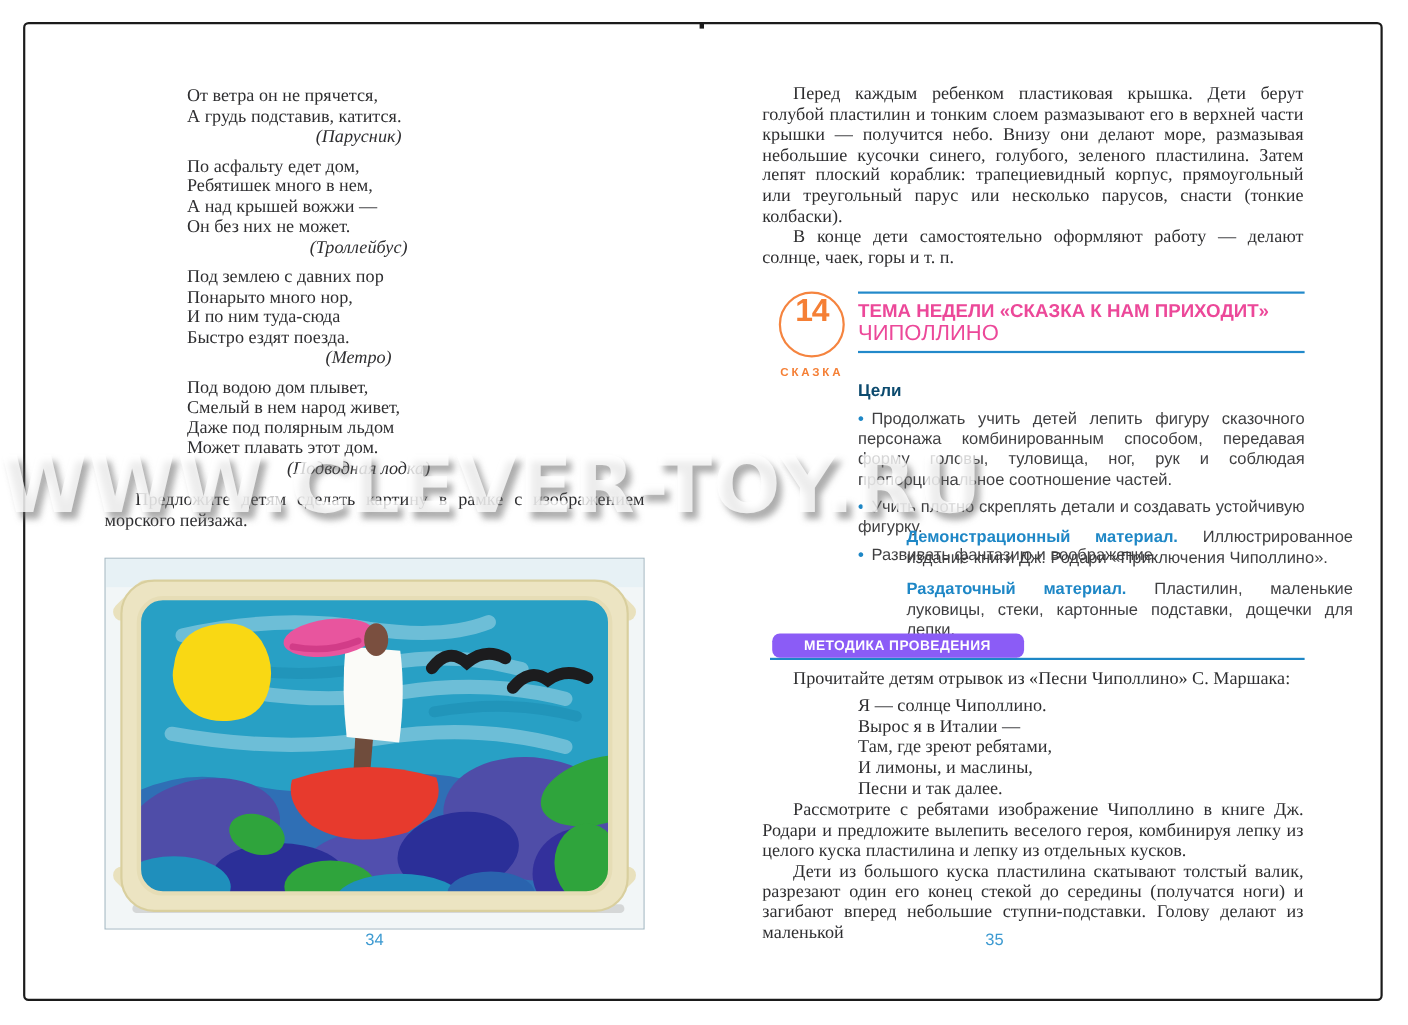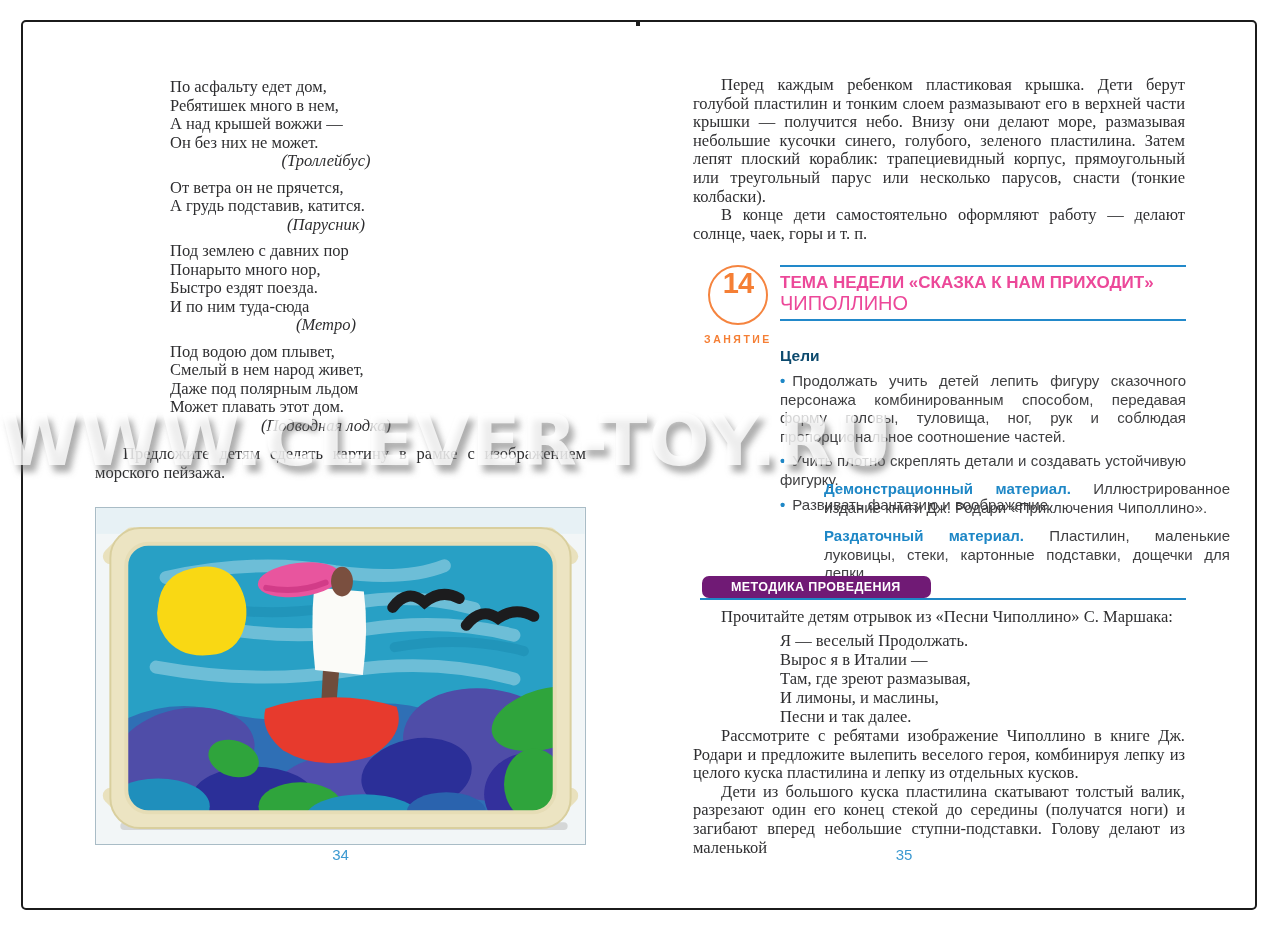--- a/index.html
+++ b/index.html
@@ -56,21 +56,21 @@
   #title-line2{font-size:20px;line-height:20px;font-weight:normal;}
   #goals{position:absolute;left:780px;top:347px;width:406px;font-family:"Liberation Sans", sans-serif;}
   #goals-heading{color:#0c4a6e;font-size:15.5px;font-weight:bold;margin:0 0 7px 0;}
   .goal{font-size:15px;line-height:18.6px;color:#3f3f41;text-align:justify;margin:0 0 6px 0;}
   .goal::before{content:"•";color:#1e87c6;font-weight:bold;margin-right:7px;}
   #materials{position:absolute;left:780px;top:480px;width:406px;font-family:"Liberation Sans", sans-serif;margin-left:44px;}
   .material{font-size:15px;line-height:18.6px;color:#3f3f41;text-align:justify;margin:0 0 10px 0;}
   .material .lab{color:#1e87c6;font-weight:bold;}
   #method-rule{position:absolute;left:700px;top:576px;width:486px;height:22px;border-bottom:2px solid #1e87c6;}
   #method-badge{
-    position:absolute;left:2px;top:0;height:22px;background:#701a75;border-radius:7px;
+    position:absolute;left:2px;top:0;height:22px;background:#8b5cf6;border-radius:7px;
     color:#ffffff;font-family:"Liberation Sans", sans-serif;font-size:12.5px;font-weight:bold;
     line-height:23px;padding:0 30px 0 29px;letter-spacing:0.4px;white-space:nowrap;
   }
   #method-lead{
     position:absolute;left:693px;top:607px;width:492px;
     font-size:16.5px;line-height:19px;text-indent:28px;
   }
   #method-poem{position:absolute;left:780px;top:631px;font-size:16.5px;line-height:19px;}
   #method-paras{
     position:absolute;left:693px;top:727px;width:492px;
@@ -87,36 +87,36 @@
   }
 </style>
 </head>
 <body>
 
 <div id="frame"></div>
 <div id="fold-tick"></div>
 
 <div id="riddles">
   <div class="stanza">
+    <div class="poem-line">От ветра он не прячется,</div>
+    <div class="poem-line">А грудь подставив, катится.</div>
+    <div class="answer">(Парусник)</div>
+  </div>
+  <div class="stanza">
     <div class="poem-line">По асфальту едет дом,</div>
     <div class="poem-line">Ребятишек много в нем,</div>
     <div class="poem-line">А над крышей вожжи —</div>
     <div class="poem-line">Он без них не может.</div>
     <div class="answer">(Троллейбус)</div>
   </div>
   <div class="stanza">
-    <div class="poem-line">От ветра он не прячется,</div>
-    <div class="poem-line">А грудь подставив, катится.</div>
-    <div class="answer">(Парусник)</div>
-  </div>
-  <div class="stanza">
     <div class="poem-line">Под землею с давних пор</div>
     <div class="poem-line">Понарыто много нор,</div>
+    <div class="poem-line">И по ним туда-сюда</div>
     <div class="poem-line">Быстро ездят поезда.</div>
-    <div class="poem-line">И по ним туда-сюда</div>
     <div class="answer">(Метро)</div>
   </div>
   <div class="stanza">
     <div class="poem-line">Под водою дом плывет,</div>
     <div class="poem-line">Смелый в нем народ живет,</div>
     <div class="poem-line">Даже под полярным льдом</div>
     <div class="poem-line">Может плавать этот дом.</div>
     <div class="answer">(Подводная лодка)</div>
   </div>
 </div>
@@ -203,21 +203,21 @@
 
 <div id="intro">
   <p>Перед каждым ребенком пластиковая крышка. Дети берут голубой пластилин и тонким слоем размазывают его в верхней части крышки — получится небо. Внизу они делают море, размазывая небольшие кусочки синего, голубого, зеленого пластилина. Затем лепят плоский кораблик: трапециевидный корпус, прямоугольный или треугольный парус или несколько парусов, снасти (тонкие колбаски).</p>
   <p>В конце дети самостоятельно оформляют работу — делают солнце, чаек, горы и т. п.</p>
 </div>
 
 <div id="lesson-badge">
   <div id="lesson-circle">
     <span id="lesson-number">14</span>
   </div>
-  <div id="lesson-label">ЗАНЯТИЕ</div>
+  <div id="lesson-label">СКАЗКА</div>
 </div>
 
 <div id="title-block">
   <div id="title-line1">ТЕМА НЕДЕЛИ «СКАЗКА К НАМ ПРИХОДИТ»</div>
   <div id="title-line2">ЧИПОЛЛИНО</div>
 </div>
 
 <div id="goals">
   <div id="goals-heading">Цели</div>
   <p class="goal">Продолжать учить детей лепить фигуру сказочного персонажа комбинированным способом, передавая форму головы, туловища, ног, рук и соблюдая пропорциональное соотношение частей.</p>
@@ -230,23 +230,23 @@
   <p class="material"><span class="lab">Раздаточный материал.</span><span> Пластилин, маленькие луковицы, стеки, картонные подставки, дощечки для лепки.</span></p>
 </div>
 
 <div id="method-rule">
   <div id="method-badge">МЕТОДИКА ПРОВЕДЕНИЯ</div>
 </div>
 
 <div id="method-lead">Прочитайте детям отрывок из «Песни Чиполлино» С. Маршака:</div>
 
 <div id="method-poem">
-  <div class="poem-line">Я — веселый Продолжать.</div>
+  <div class="poem-line">Я — солнце Чиполлино.</div>
   <div class="poem-line">Вырос я в Италии —</div>
-  <div class="poem-line">Там, где зреют размазывая,</div>
+  <div class="poem-line">Там, где зреют ребятами,</div>
   <div class="poem-line">И лимоны, и маслины,</div>
   <div class="poem-line">Песни и так далее.</div>
 </div>
 
 <div id="method-paras">
   <p>Рассмотрите с ребятами изображение Чиполлино в книге Дж. Родари и предложите вылепить веселого героя, комбинируя лепку из целого куска пластилина и лепку из отдельных кусков.</p>
   <p>Дети из большого куска пластилина скатывают толстый валик, разрезают один его конец стекой до середины (получатся ноги) и загибают вперед небольшие ступни-подставки. Голову делают из маленькой</p>
 </div>
 
 <div id="pageno-right" class="pageno">35</div>

